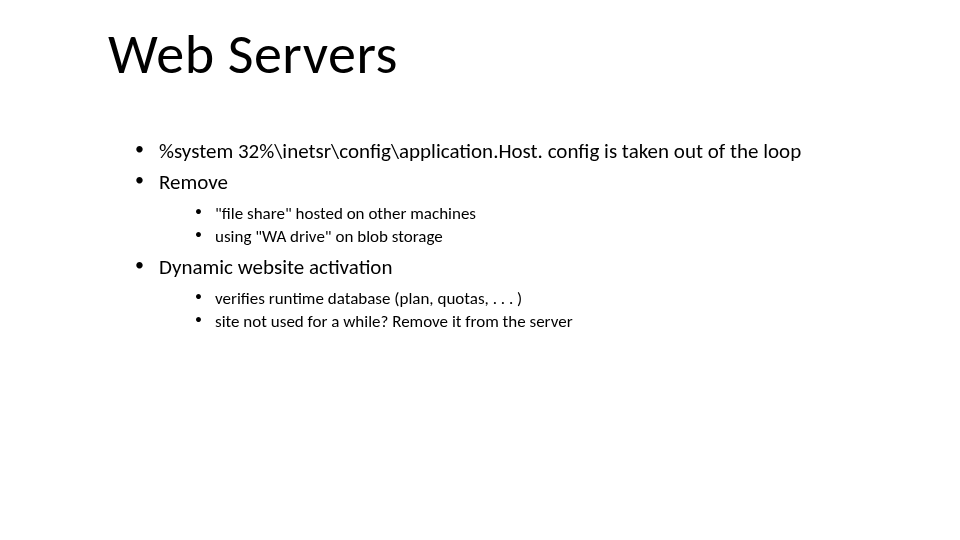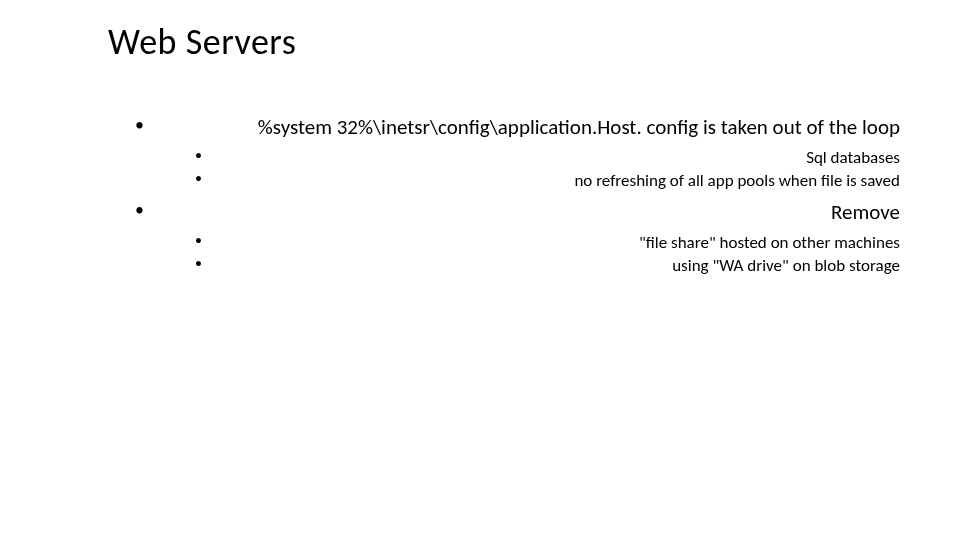--- a/index.html
+++ b/index.html
@@ -6,38 +6,37 @@
     body {
       width: 960px;
       height: 540px;
       background: #fff;
       font-family: Calibri, 'Segoe UI', Arial, sans-serif;
       color: #000;
       padding: 20px 0 0 0;
       overflow: hidden;
     }
     .title {
-      font-size: 36px;
+      font-size: 56px;
       font-weight: 400;
       margin-left: 108px;
       margin-bottom: 50px;
       letter-spacing: 0.5px;
     }
     ul.level1 {
       list-style: none;
       margin-left: 125px;
       margin-right: 60px;
     }
     ul.level1 > li {
       position: relative;
       padding-left: 34px;
       font-size: 21px;
       line-height: 1.3;
       margin-bottom: 4px;
-      text-align: right;
     }
     ul.level1 > li::before {
       content: "•";
       position: absolute;
       left: 10px;
       top: 0;
       font-size: 18px;
     }
     ul.level2 {
       list-style: none;
@@ -60,25 +59,28 @@
     }
   </style>
 </head>
 <body>
 
 <div class="title">Web Servers</div>
 
 <ul class="level1">
   <li>
     <span>%system 32%\inetsr\config\application.Host. config is taken out of the loop</span>
-    <ul class="level2">
-      <li><span>Sql databases</span></li>
-      <li><span>no refreshing of all app pools when file is saved</span></li>
-    </ul>
   </li>
   <li>
     <span>Remove</span>
     <ul class="level2">
       <li><span>"file share" hosted on other machines</span></li>
       <li><span>using "WA drive" on blob storage</span></li>
     </ul>
   </li>
+  <li>
+    <span>Dynamic website activation</span>
+    <ul class="level2">
+      <li><span>verifies runtime database (plan, quotas, . . . )</span></li>
+      <li><span>site not used for a while? Remove it from the server</span></li>
+    </ul>
+  </li>
 </ul>
 
 </body></html>

